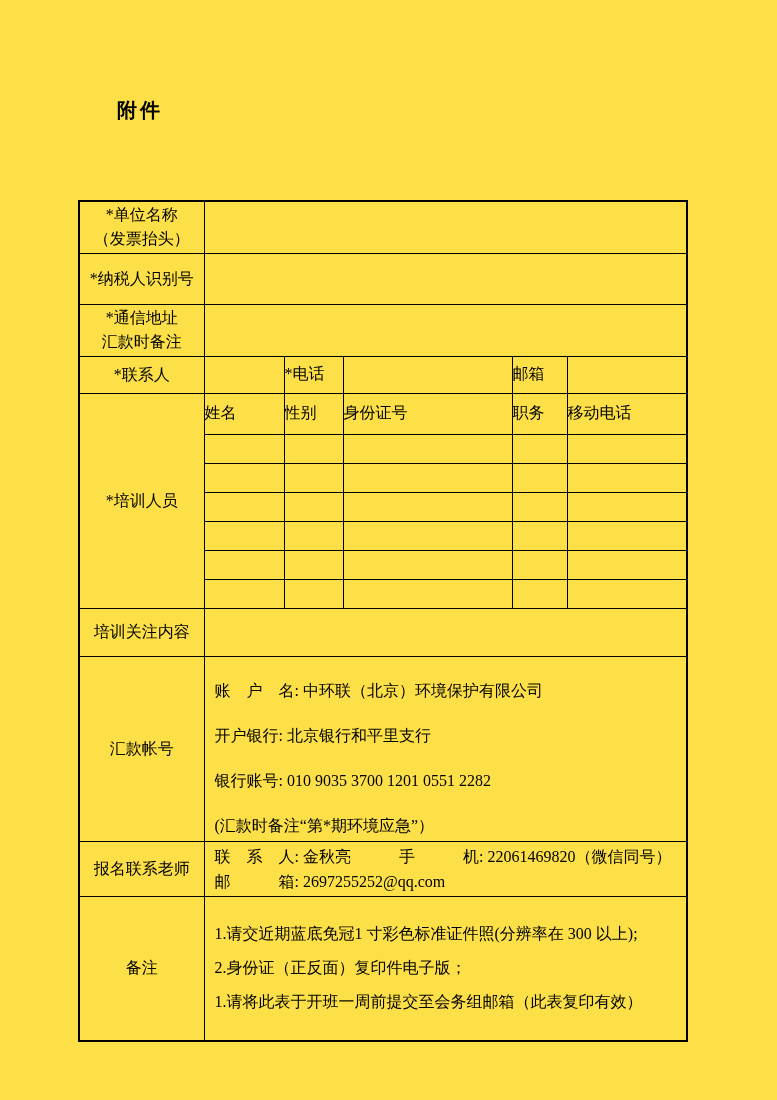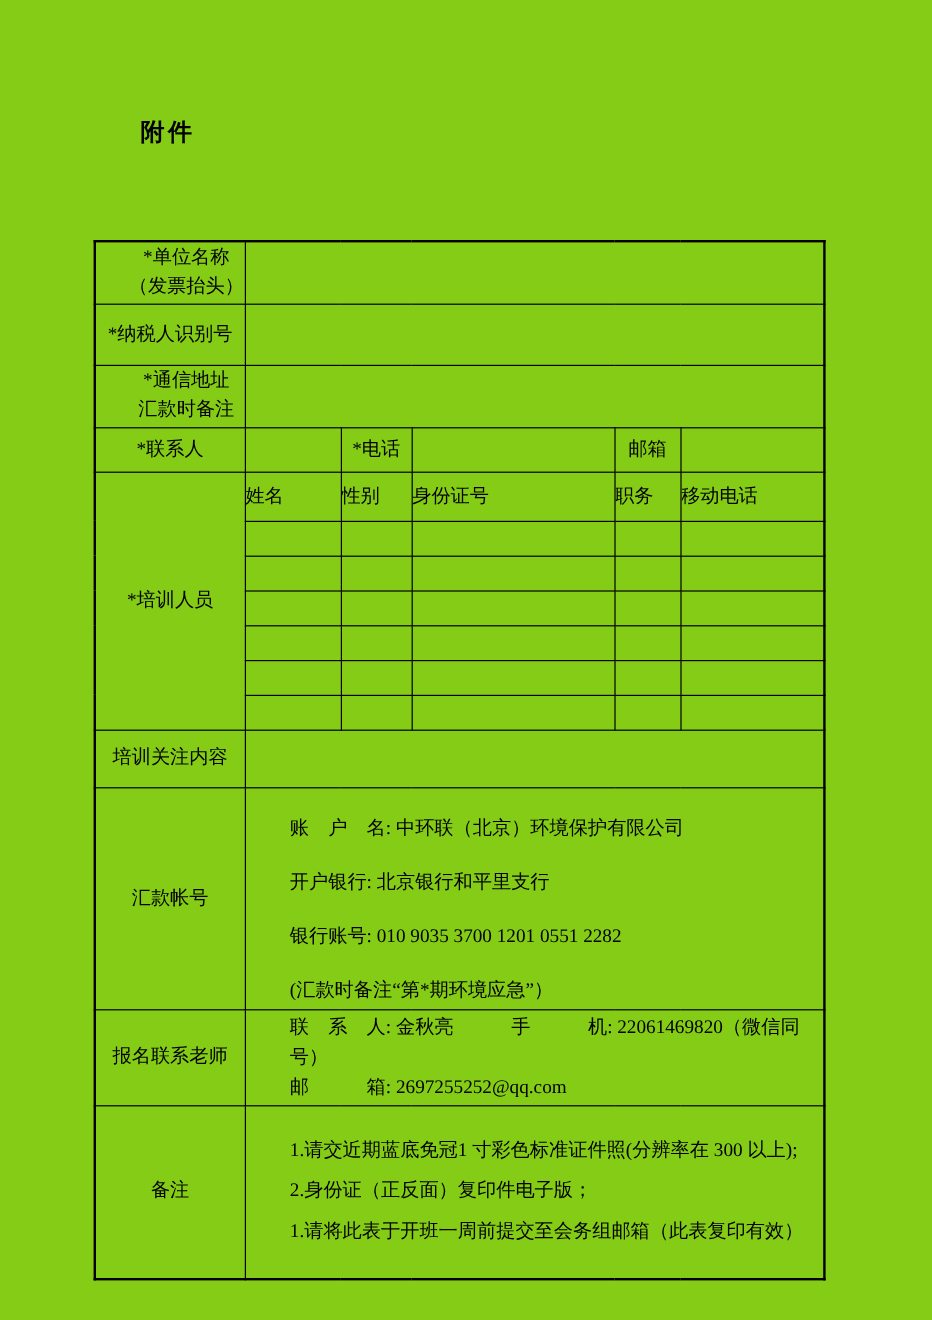--- a/index.html
+++ b/index.html
@@ -2,21 +2,21 @@
 <html><head>
 <meta charset="utf-8">
 <style>
   * { margin:0; padding:0; box-sizing:border-box; }
   html,body { background:#ffffff; }
   body {
     width:777px; height:1100px; position:relative;
     font-family:"Liberation Serif","DejaVu Serif",serif;
     color:#000;
   }
-  .page { position:absolute; inset:0; background:#84cc16; }
+  .page { position:absolute; inset:0; background:#fde047; }
 
   .attachment {
     position:absolute; left:117px; top:97px;
     font-size:20px; font-weight:bold; letter-spacing:3px;
   }
   .doc-title {
     position:absolute; top:146px; left:0; width:100%;
     text-align:center; font-size:22px; font-weight:bold; letter-spacing:2px;
   }
 
@@ -28,23 +28,23 @@
   td {
     border:1px solid #000;
     font-size:16px; color:#000;
     vertical-align:middle;
     overflow:hidden;
   }
   td.label {
     text-align:center; line-height:24px;
   }
   td.hdr { text-align:left; }
-  td.center { text-align:center; }
+  td.center { text-align:left; }
   td.content { padding:2px 4px 2px 10px; }
-  .line { white-space:pre-wrap;padding-left:27px; }
+  .line { white-space:pre-wrap; }
   .lh26 .line { line-height:26px;margin-top:19px; }
   .lh25 .line { line-height:25px; }
   .lh34 .line { line-height:34px; }
 
   tr.r-company   { height:52px; }
   tr.r-tax       { height:51px; }
   tr.r-address   { height:52px; }
   tr.r-contact   { height:37px; }
   tr.r-thead     { height:41px; }
   tr.r-trainee   { height:29px; }

